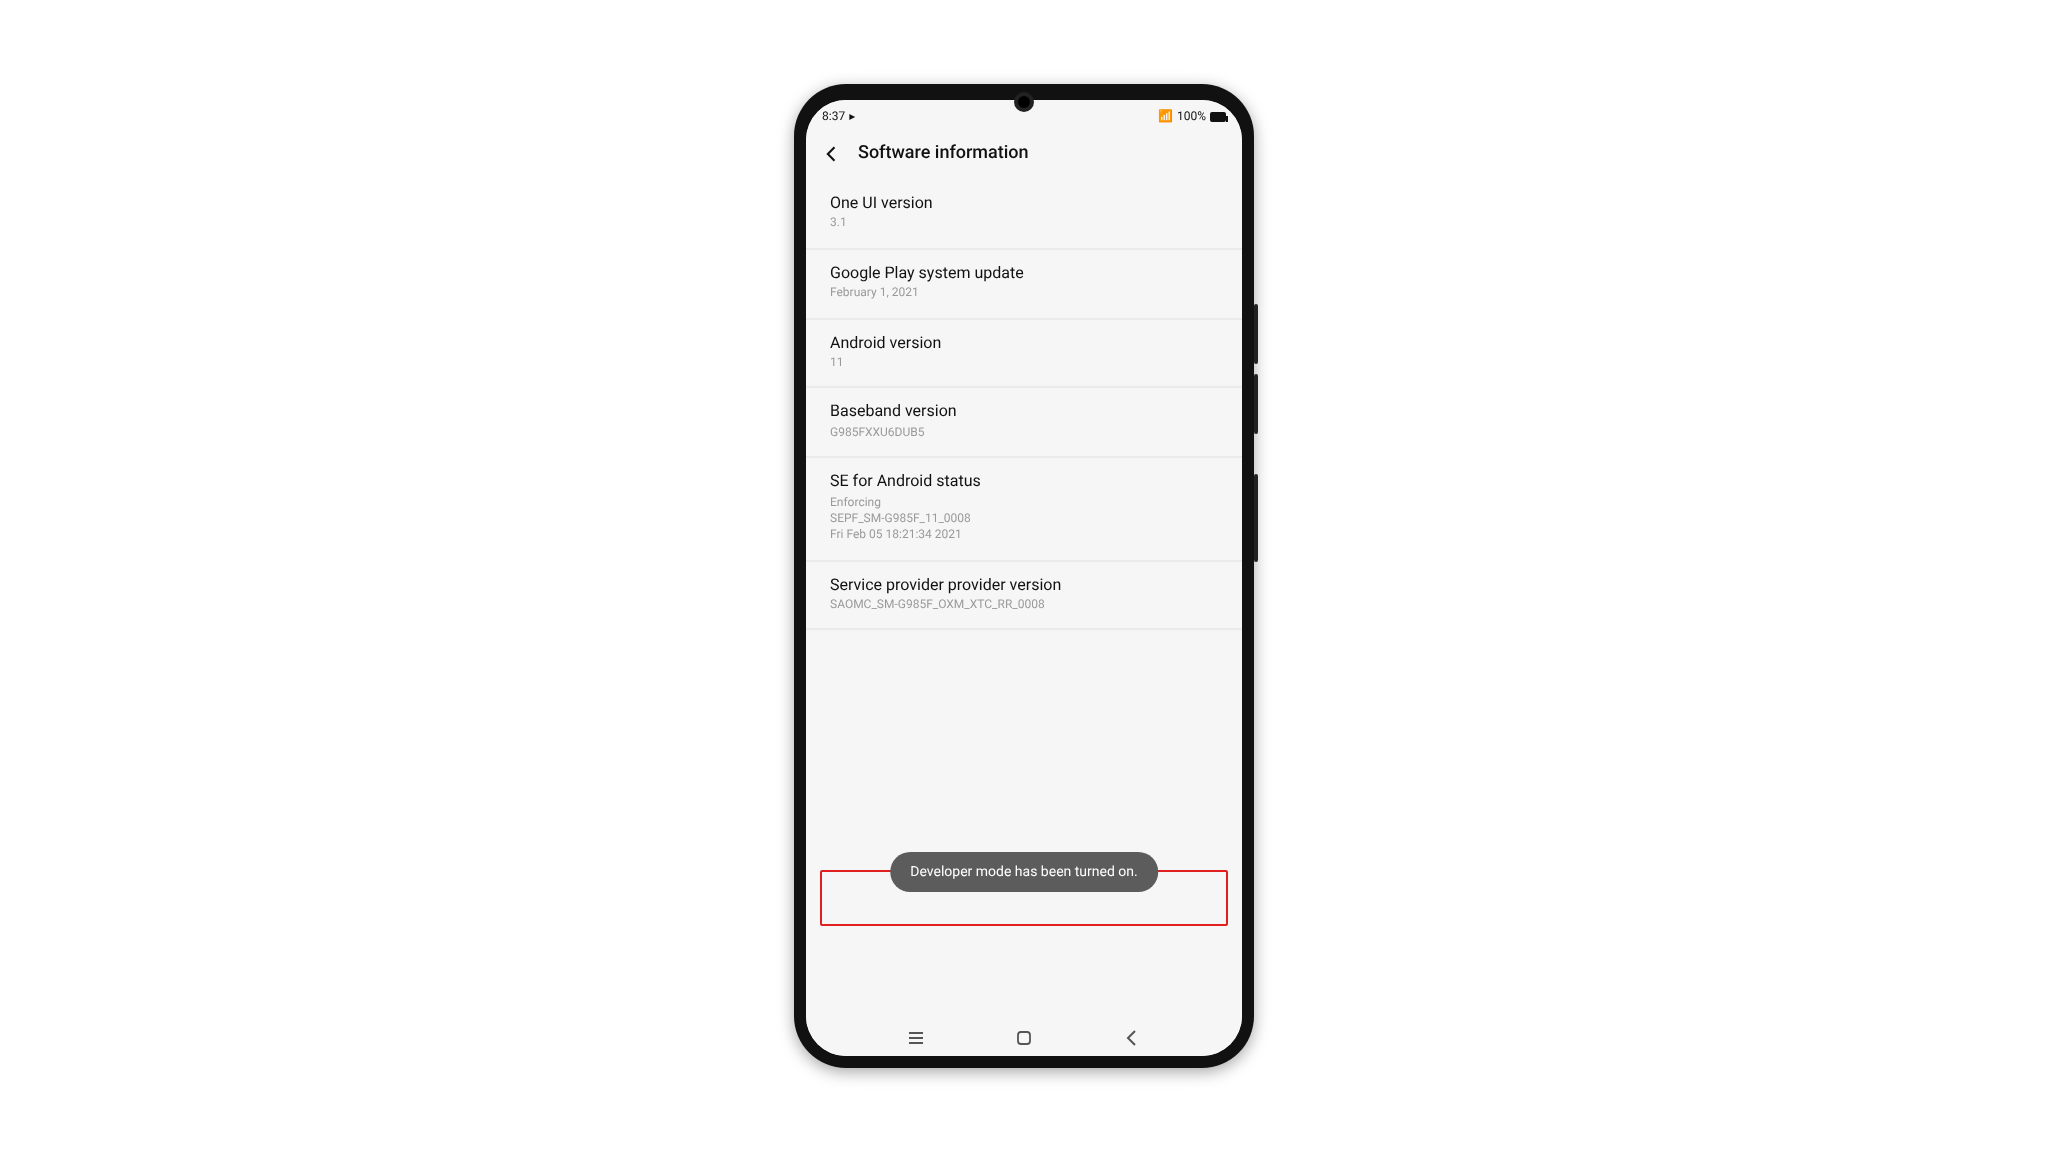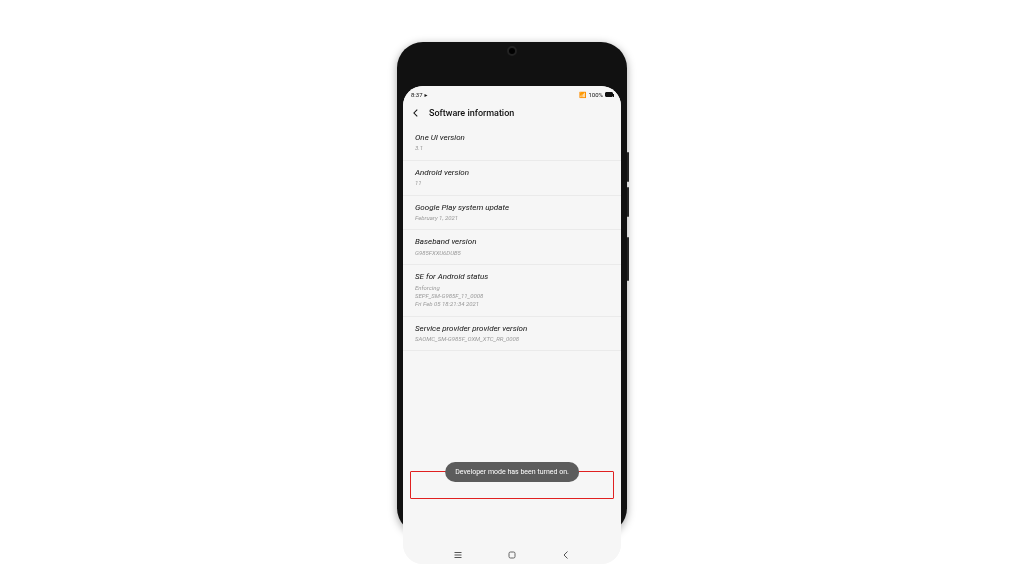--- a/index.html
+++ b/index.html
@@ -33,21 +33,20 @@
   .side-btn.b3 { top: 195px; height: 44px; }
   .screen {
     width: 100%;
     height: 100%;
     background: #f6f6f6;
     border-radius: 20px;
     overflow: hidden;
     position: relative;
     display: flex;
     flex-direction: column;
-    margin-top: 36px;
   }
   .camera {
     position: absolute;
     top: 4px;
     left: 50%;
     transform: translateX(-50%);
     width: 10px; height: 10px;
     background: #000;
     border-radius: 50%;
     z-index: 5;
@@ -71,21 +70,21 @@
   .header {
     display: flex;
     align-items: center;
     gap: 8px;
     padding: 6px 10px 8px 8px;
     background: #f6f6f6;
   }
   .back-ico svg { width:10px; height:10px; display:block; }
   .header .title { font-size: 9px; color:#111; font-weight:500; }
   .content { flex:1; overflow:hidden; background:#f6f6f6; position:relative; }
-  .item { padding: 7px 12px 7px 12px; border-bottom: 0.5px solid #eaeaea; font-style: italic; }
+  .item { padding: 7px 12px 7px 12px; border-bottom: 0.5px solid #eaeaea; }
   .item:last-of-type { border-bottom: none; }
   .item .label { font-size: 8px; color:#111; line-height:1.3; }
   .item .val { font-size: 6px; color:#9a9a9a; line-height:1.4; margin-top:1px; white-space:pre-line; }
   .highlight-box {
     position: absolute;
     border: 1.5px solid #e02020;
     border-radius: 1px;
     pointer-events: none;
   }
   .toast {
@@ -143,26 +142,26 @@
       </span>
       <span class="title">Software information</span>
     </div>
 
     <div class="content">
       <div class="item">
         <div class="label">One UI version</div>
         <div class="val">3.1</div>
       </div>
       <div class="item">
+        <div class="label">Google Play system update</div>
+        <div class="val">February 1, 2021</div>
+      </div>
+      <div class="item">
         <div class="label">Android version</div>
         <div class="val">11</div>
-      </div>
-      <div class="item">
-        <div class="label">Google Play system update</div>
-        <div class="val">February 1, 2021</div>
       </div>
       <div class="item">
         <div class="label">Baseband version</div>
         <div class="val">G985FXXU6DUB5</div>
       </div>
       <div class="item">
         <div class="label">SE for Android status</div>
         <div class="val">Enforcing
 SEPF_SM-G985F_11_0008
 Fri Feb 05 18:21:34 2021</div>

